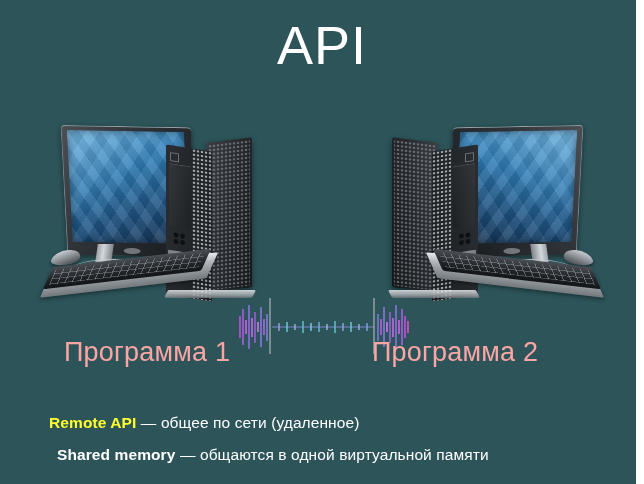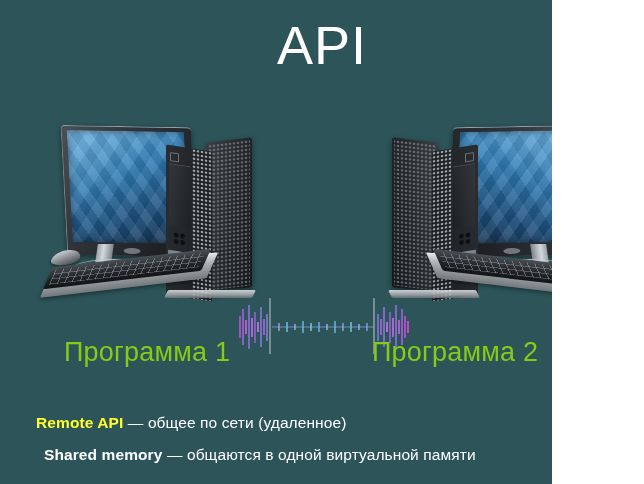--- a/index.html
+++ b/index.html
@@ -8,21 +8,21 @@
   }
   body {
     width: 644px;
     height: 484px;
     overflow: hidden;
     font-family: "Liberation Sans", "DejaVu Sans", sans-serif;
   }
 
   #slide {
     position: relative;
-    width: 552px;
+    width: 636px;
     height: 484px;
     background: #2c5459;
     overflow: hidden;
   }
 
   
   #slide-title {
     position: absolute;
     top: 14px;
     left: 0;
@@ -254,34 +254,34 @@
     top: 178px;
     width: 172px;
     height: 62px;
   }
   #waveform svg { display: block; }
 
   
   .prog-label {
     position: absolute;
     top: 337px;
-    color: #84cc16;
+    color: #fca5a5;
     font-size: 27px;
     font-weight: 300;
     letter-spacing: .2px;
     white-space: nowrap;
     font-family: "Liberation Sans", "DejaVu Sans", sans-serif;
   }
   #prog-label-1 { left: 64px; }
   #prog-label-2 { left: 372px; }
 
   
   .bullet-line {
     position: absolute;
-    left: 36px;
+    left: 49px;
     color: #ffffff;
     font-size: 15.5px;
     font-weight: 600;
     letter-spacing: .1px;
     white-space: nowrap;
     font-family: "Liberation Sans", "DejaVu Sans", sans-serif;
   }
   #bullet-line-1 { top: 414px; }
   #bullet-line-2 { top: 446px; margin-left: 8px; }
   .term-accent { color: #ffff2e; }

